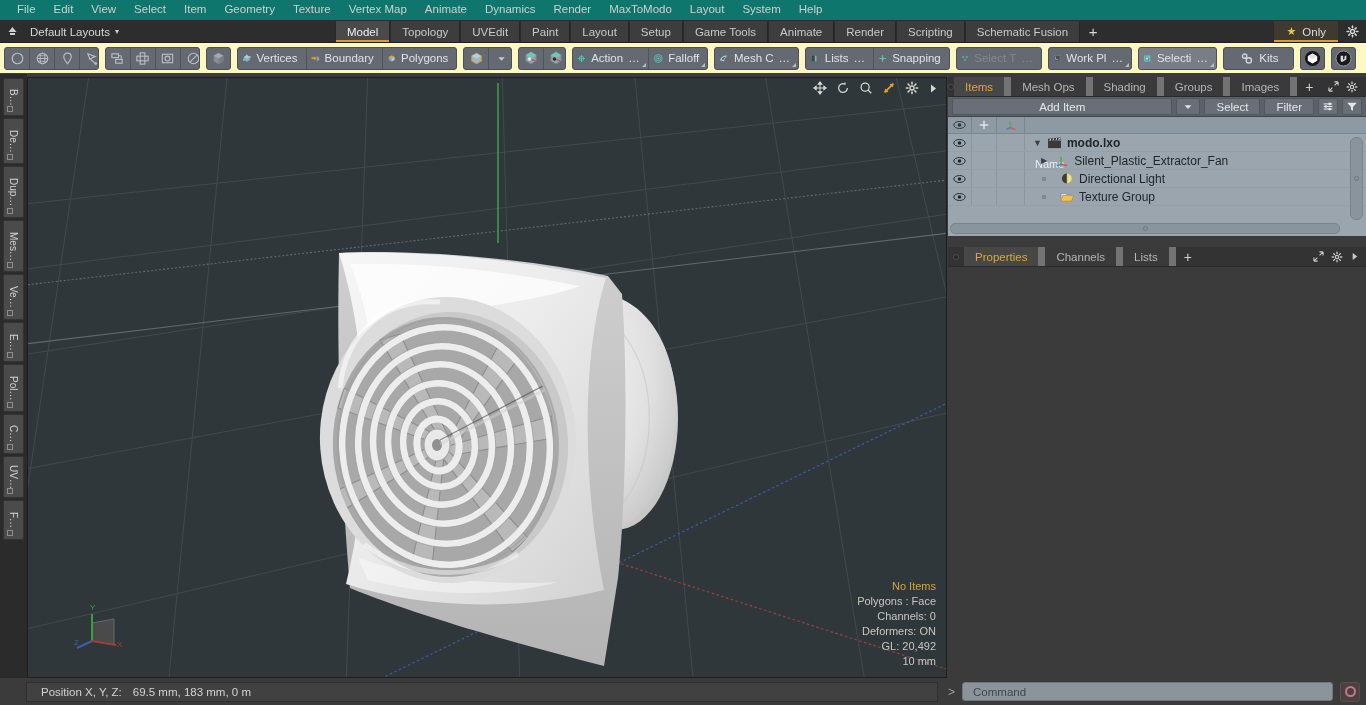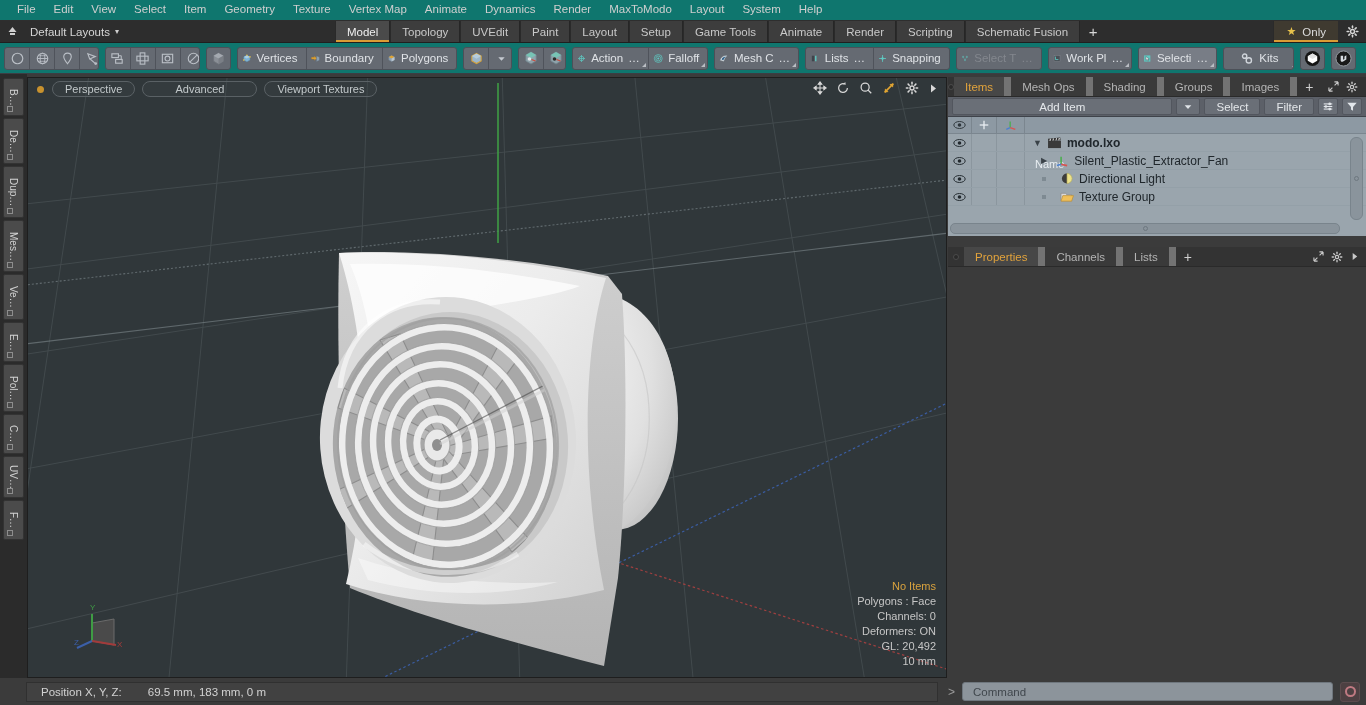--- a/index.html
+++ b/index.html
@@ -61,21 +61,21 @@
     background:#3f3a30; color:#dcdcdc; font-size:11.5px; position:relative;
     border-left:1px solid #2a2a2a;
   }
   .onlybtn::after{ content:""; position:absolute;left:0;right:0;bottom:0;height:2px;background:#d99c34; }
   .star{ color:#e6c14b; font-size:11px; }
   .gearTab{ width:28px; display:flex; align-items:center; justify-content:center; background:#2d2d2d; }
 
   
   .toolbar{
     position:absolute; left:0; top:43px; width:1366px; height:31px;
-    background:#0f766e; display:flex; align-items:center; gap:0;
+    background:#fef9c3; display:flex; align-items:center; gap:0;
     padding:0 4px; border-bottom:1px solid #3b3e44;
   }
   .tgroup{
     display:flex; align-items:stretch; height:23px;
     background:#656a72; border:1px solid #4c5058; border-radius:3px;
     margin-right:6px; overflow:hidden;
   }
   .tbtn{
     display:flex; align-items:center; justify-content:center;
     min-width:25px; padding:0 3px; border-right:1px solid #4f535b;
@@ -206,21 +206,21 @@
   .propbody{ background:#3b3b3b; flex:1; }
 
   
   .statusbar{
     position:absolute; left:0; top:678px; width:1366px; height:27px;
     background:#3b3b3b; display:flex; align-items:center;
   }
   .posfield{
     margin-left:26px; height:20px; flex:0 0 912px; background:#414141;
     border:1px solid #303030; display:flex; align-items:center;
-    padding-left:14px; color:#d2d2d2; font-size:11.5px; gap:26px;
+    padding-left:14px; color:#d2d2d2; font-size:11.5px; gap:11px;
   }
   .cmdzone{ flex:1; display:flex; align-items:center; gap:7px; padding:0 6px 0 10px; }
   .cmdarrow{ color:#9b9b9b; font-size:12px; }
   .cmdinput{
     flex:1; height:19px; background:#8c949b; border:1px solid #6f777e; border-radius:3px;
     display:flex;align-items:center; padding-left:10px; color:#40474d; font-size:11.5px;
   }
   .cmdcircle{
     width:20px;height:20px;border-radius:3px;background:#4d4042;border:1px solid #5c4c4e;
     display:flex;align-items:center;justify-content:center;
@@ -670,28 +670,20 @@
         <path d="M412 362 L530 300" stroke="#404040" stroke-width="1.4" opacity="0.55"></path>
         <path d="M412 366 L528 306" stroke="#cfcfcf" stroke-width="3" opacity="0.5"></path>
       </g>
 
       <ellipse cx="420" cy="366" rx="110" ry="126" transform="rotate(-4 420 366)" fill="none" stroke="#9f9f9f" stroke-width="2" opacity="0.7"></ellipse>
 
       <path d="M312 310 C318 252 360 220 412 224" fill="none" stroke="#ffffff" stroke-width="5" opacity="0.55"></path>
       <path d="M336 466 C380 500 440 504 490 476" fill="none" stroke="#ffffff" stroke-width="5" opacity="0.45"></path>
     </svg>
 
-    <div class="vpheader">
-      <div class="dotbtn">
-          <i></i>
-        </div>
-      <div class="vpchip">Perspective</div>
-      <div class="vpchip" style="padding:0 32px">Advanced</div>
-      <div class="vpchip">Viewport Textures</div>
-    </div>
 
     <div class="vpicons">
       <span>
         <svg width="14" height="14" viewBox="0 0 16 16">
             <g stroke="#d8d8d8" stroke-width="1.2" fill="#d8d8d8">
               <line x1="8" y1="2" x2="8" y2="14"></line>
               <line x1="2" y1="8" x2="14" y2="8"></line>
               <path d="M8 1 L10 3.6 H6 Z"></path>
               <path d="M8 15 L10 12.4 H6 Z"></path>
               <path d="M1 8 L3.6 6 V10 Z"></path>

